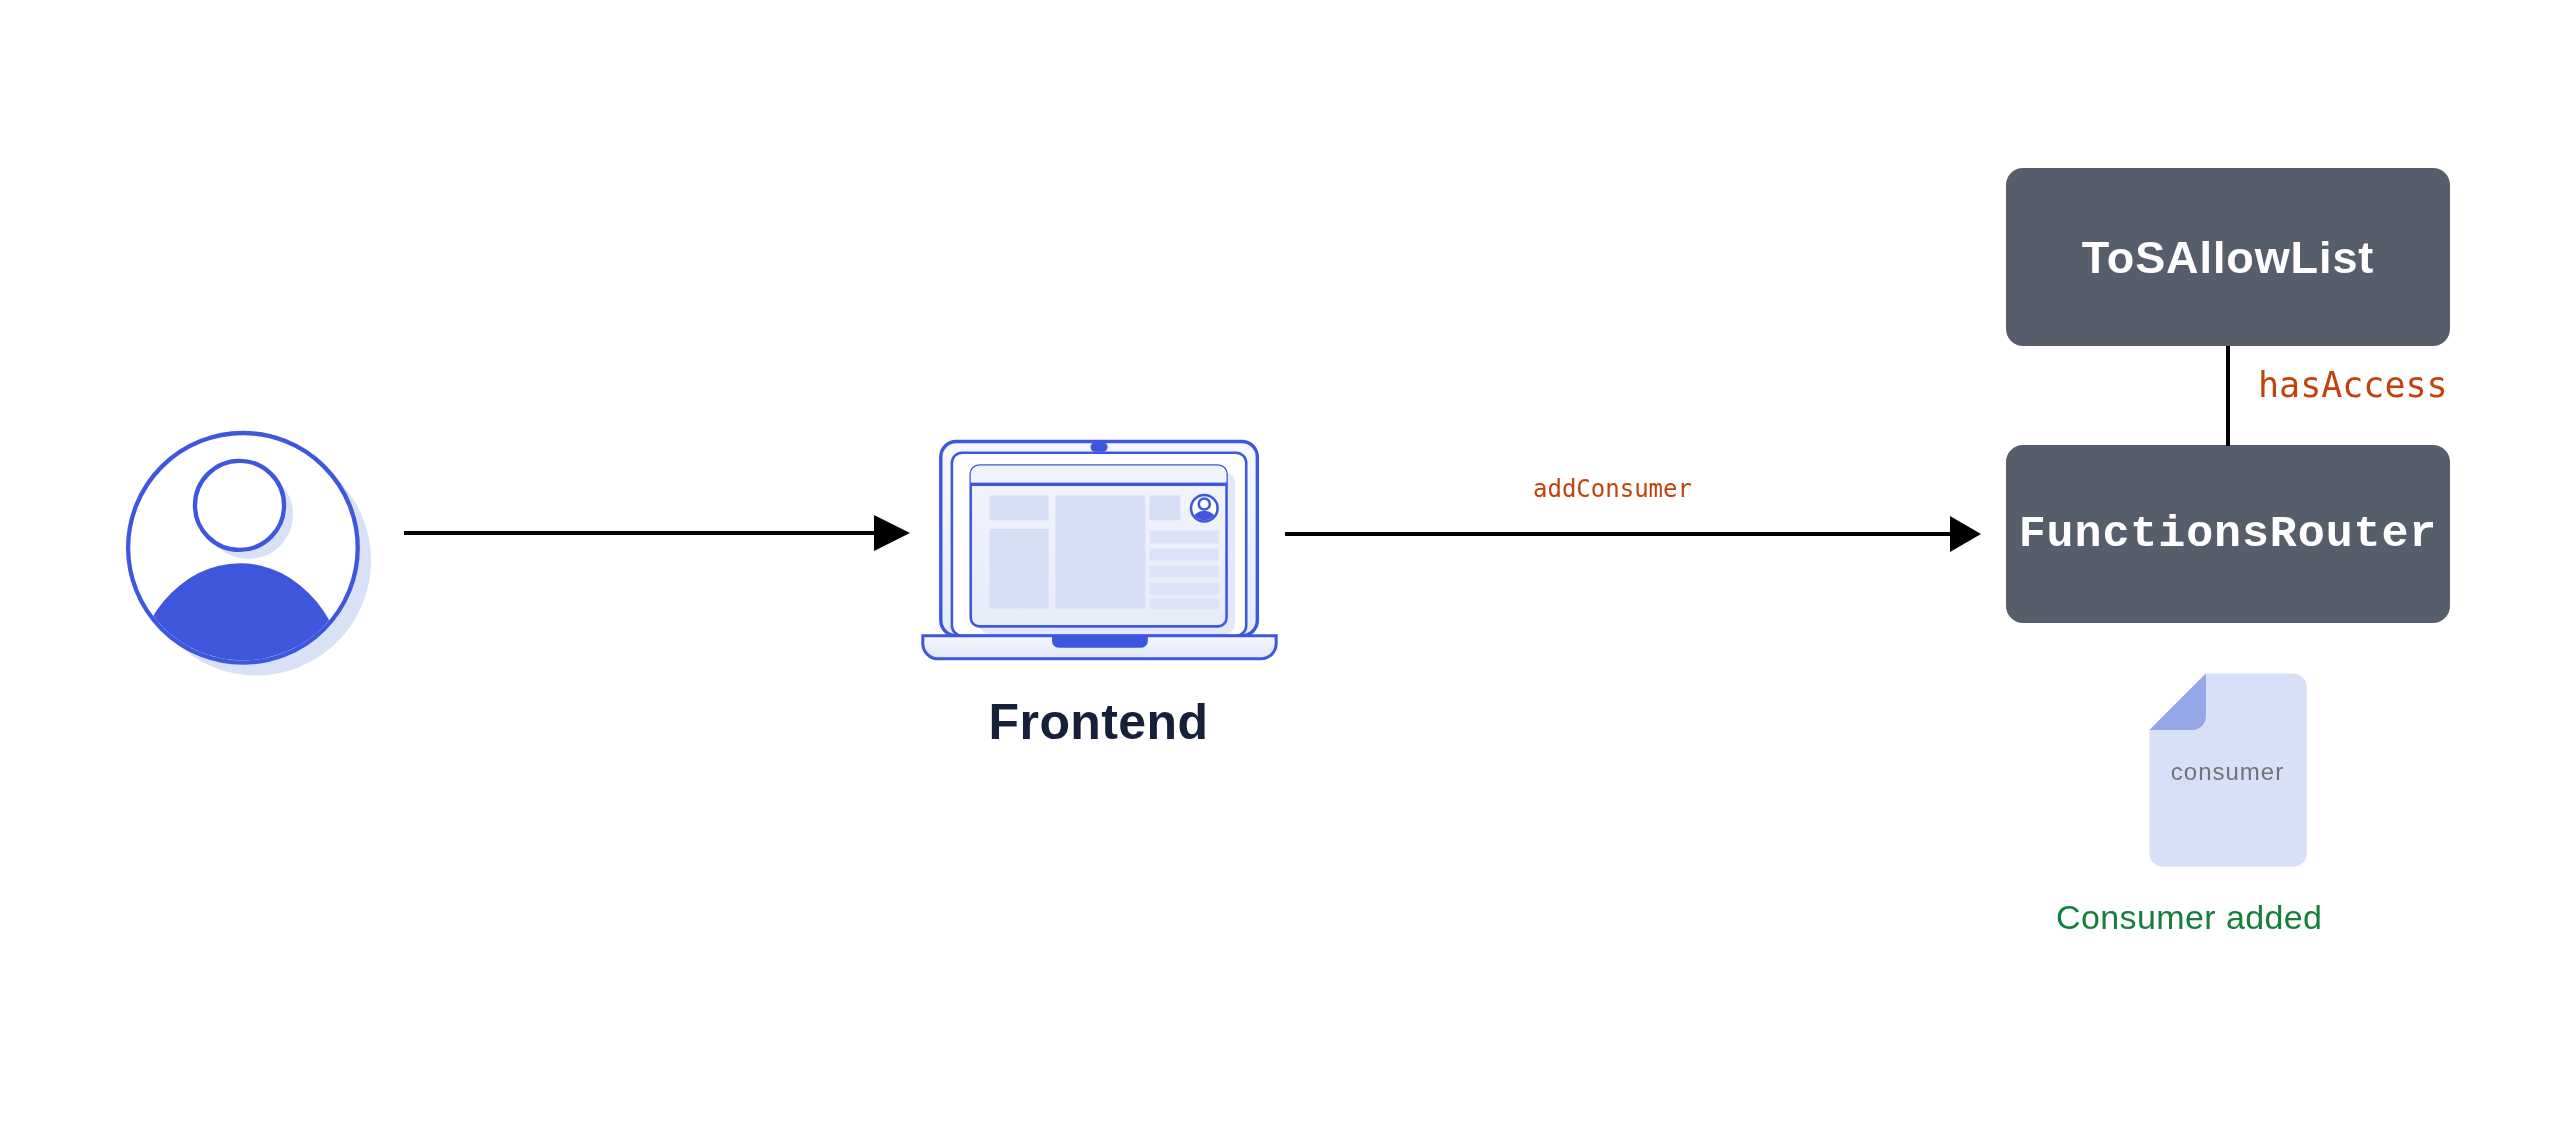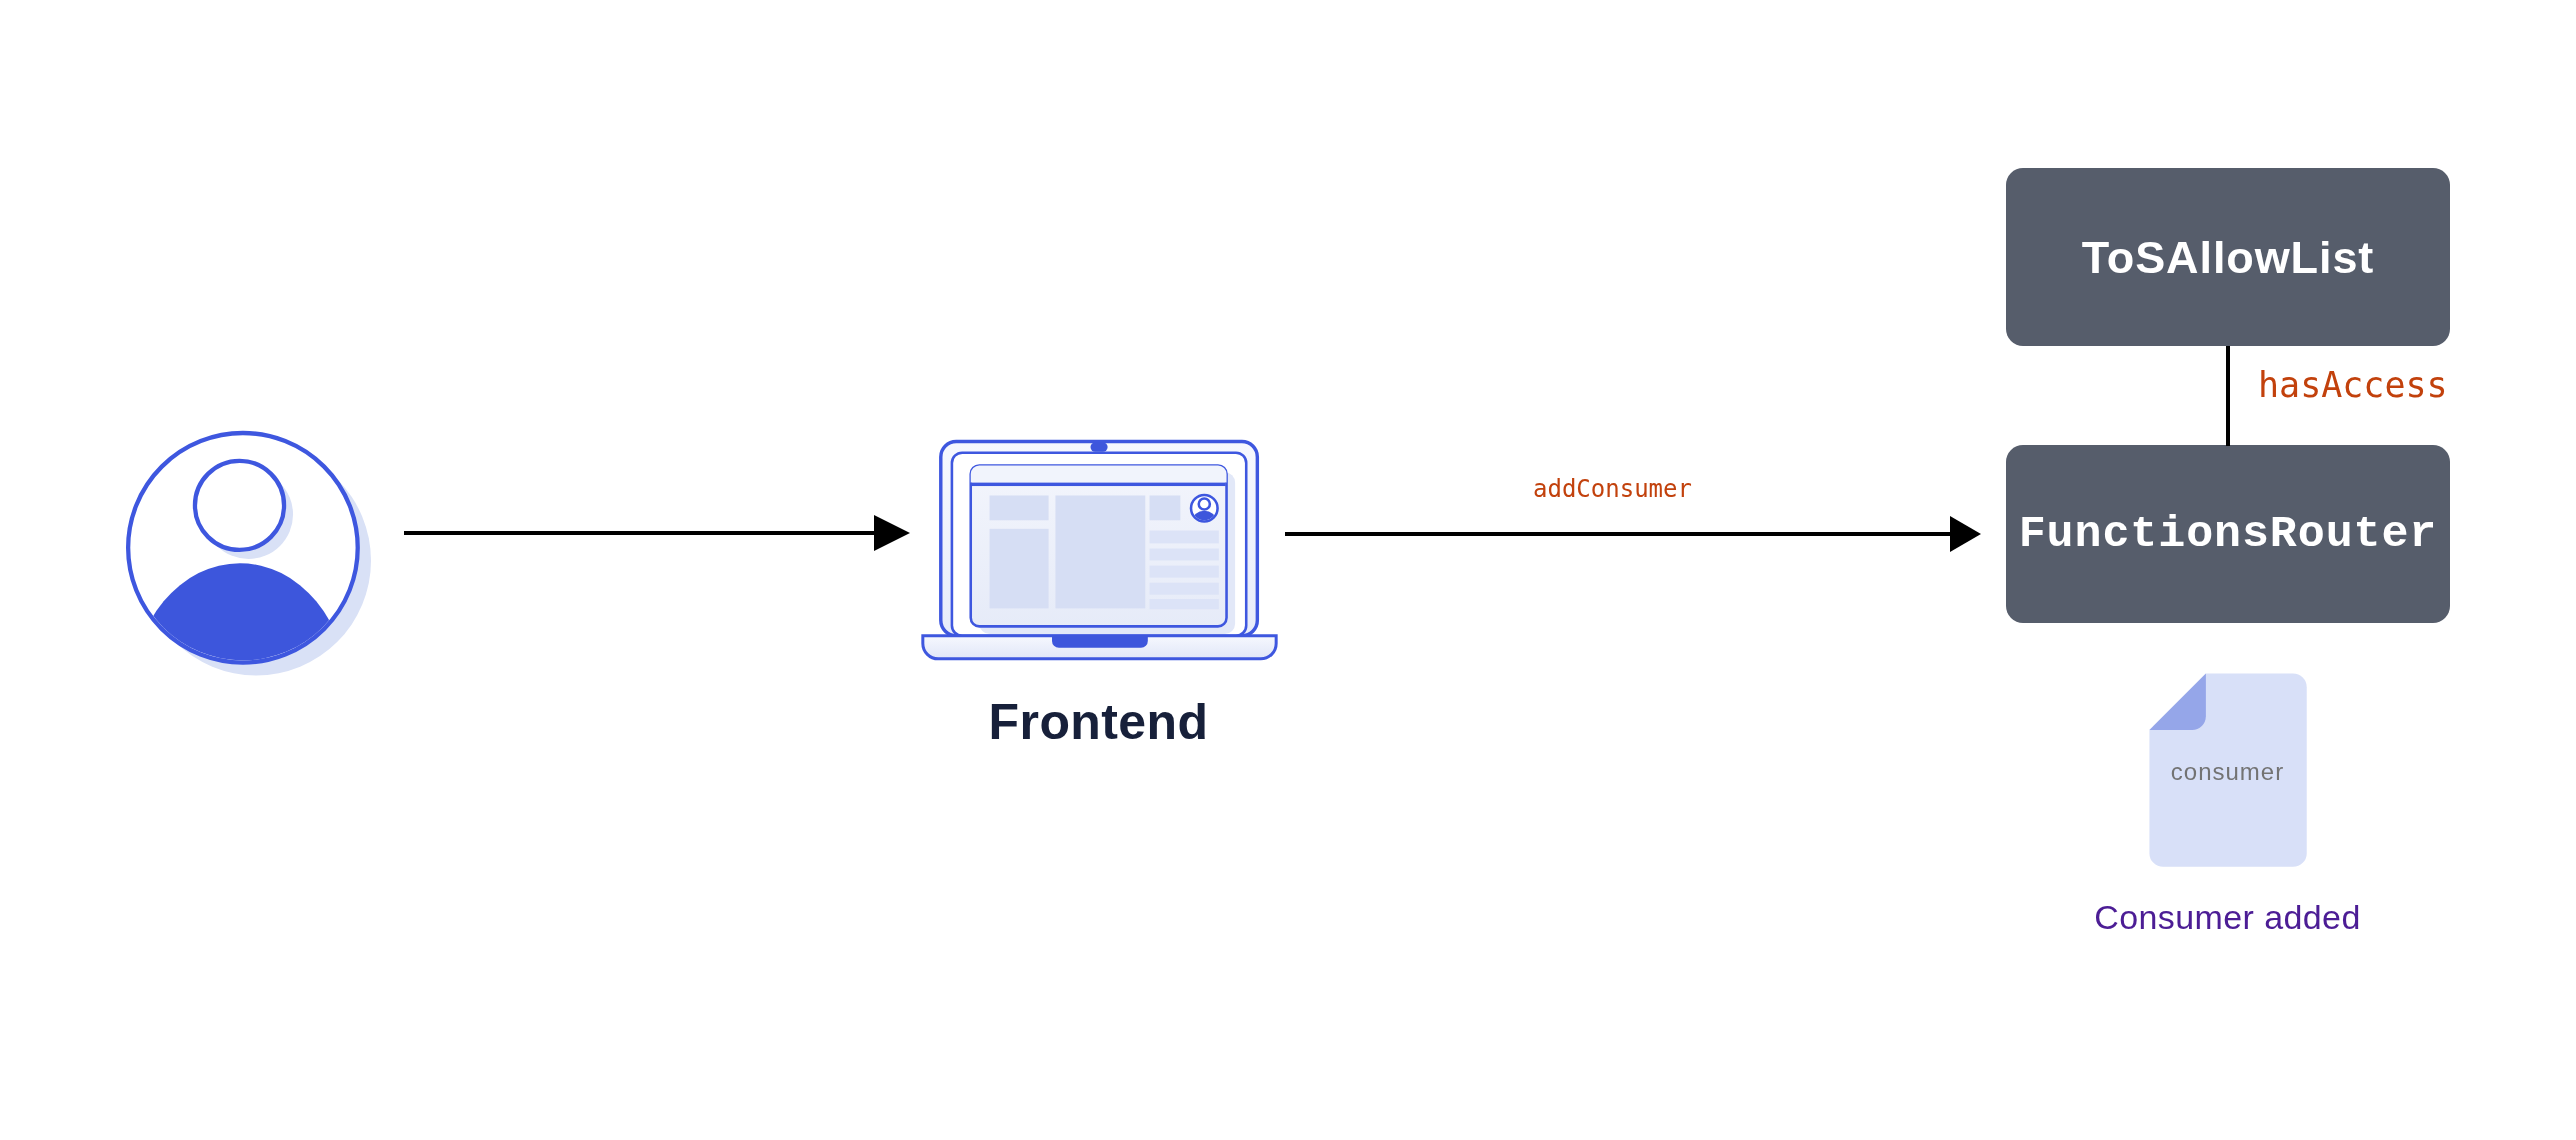--- a/index.html
+++ b/index.html
@@ -80,24 +80,24 @@
     text-align: center;
     font-size: 24px;
     font-weight: 500;
     letter-spacing: 1px;
     color: #737373;
     line-height: 1;
   }
   .doc-caption {
     position: absolute;
     left: 2056px; top: 900px; width: 343px;
-    text-align: center;
+    text-align: left;
     font-size: 34px;
     font-weight: 500;
-    color: #4c1d95;
+    color: #15803d;
     line-height: 1;
     letter-spacing: 0.4px;
   }
 </style>
 </head>
 <body>
 
 <div class="canvas">
 
   <svg class="abs" style="left:120px; top:421px;" width="257" height="257" viewBox="0 0 300 300">

